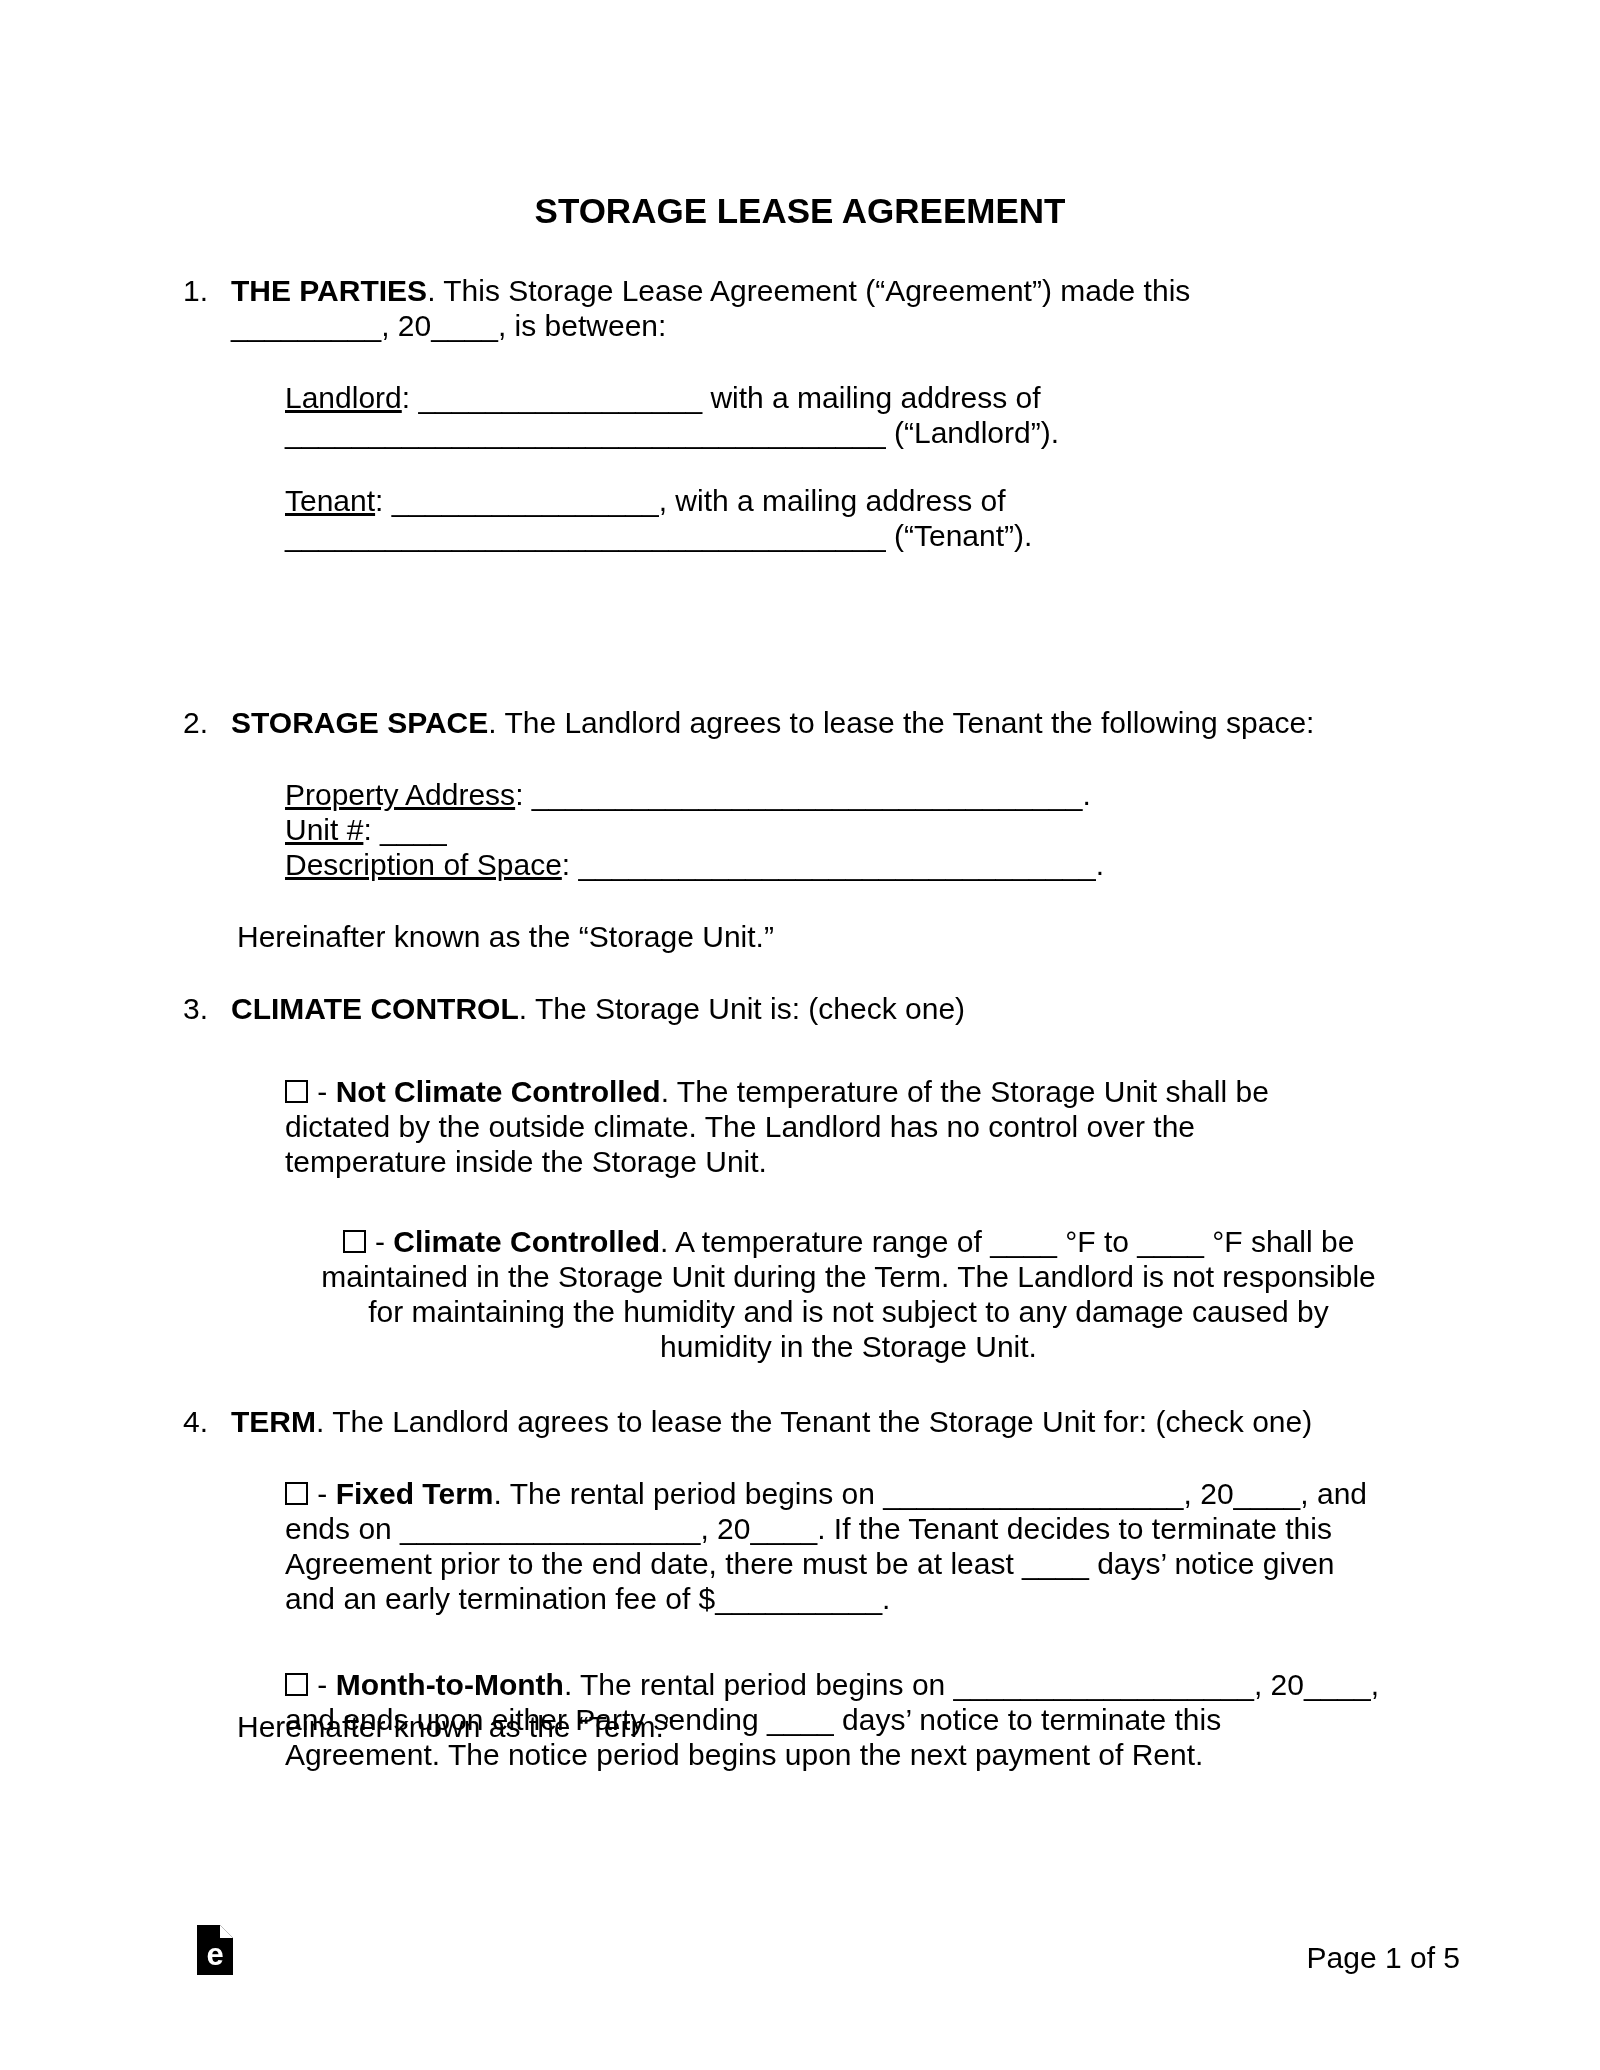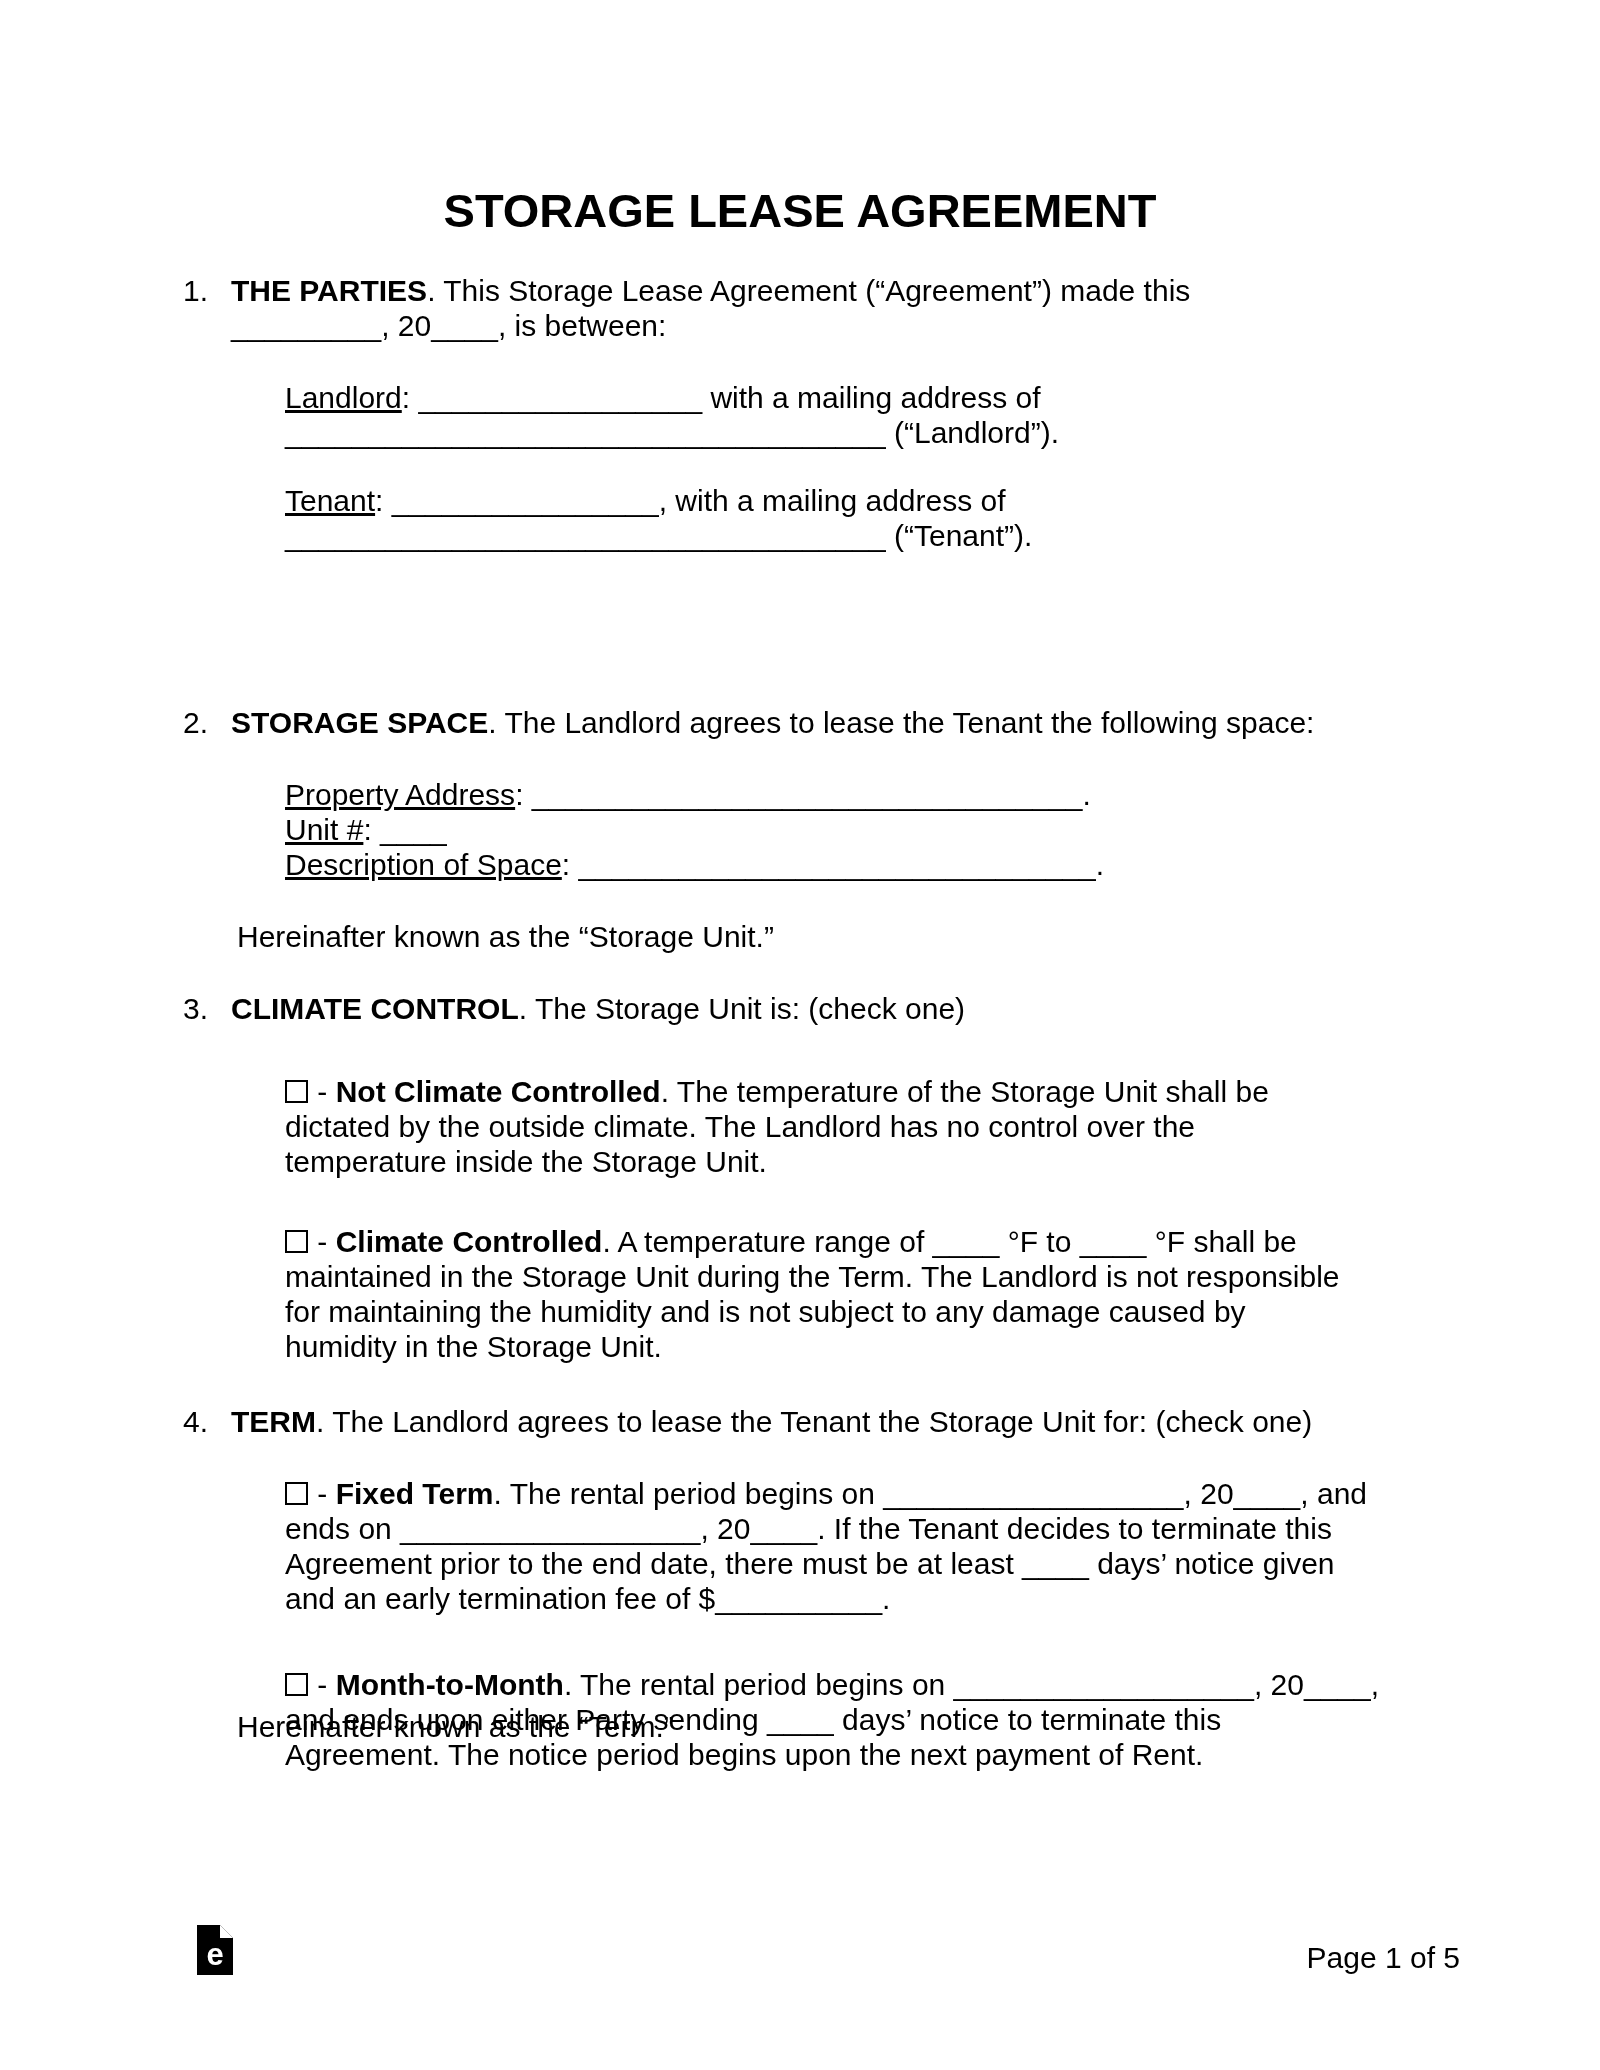--- a/index.html
+++ b/index.html
@@ -12,21 +12,21 @@
     font-family:"Liberation Sans", sans-serif;
     font-size:30px;
     line-height:35px;
     overflow:hidden;
   }
   .doc-title {
     position:absolute;
     left:0; right:0;
     top:191px;
     text-align:center;
-    font-size:47px;
+    font-size:35px;
     line-height:40px;
     font-weight:bold;
     white-space:pre;
   }
   .block { position:absolute; white-space:pre-line; }
   .numbered { left:183px; width:1229px; }
   .numbered .num { position:absolute; left:0; top:0; }
   .numbered .ibody { display:block; margin-left:48px; }
   .sub  { left:285px; width:1127px; }
   .flush { left:237px; width:1175px; }
@@ -73,21 +73,21 @@
   <div class="block sub" style="top:777px;"><span class="u">Property Address</span><span>: _________________________________.</span><span>
 </span><span class="u">Unit #</span><span>: ____</span><span>
 </span><span class="u">Description of Space</span><span>: _______________________________.</span></div>
 
   <div class="block numbered" style="top:991px;"><span class="num">3.</span><span class="ibody"><span class="b">CLIMATE CONTROL</span><span>. The Storage Unit is: (check one)</span></span></div>
 
   <div class="block sub" style="top:1074px;"><span class="cb"></span><span> - </span><span class="b">Not Climate Controlled</span><span>. The temperature of the Storage Unit shall be
 dictated by the outside climate. The Landlord has no control over the
 temperature inside the Storage Unit.</span></div>
 
-  <div class="block sub" style="top:1224px;"><span class="cb"></span><span> - </span><span class="b">Climate Controlled</span><span>. A temperature range of ____ °F to ____ °F shall be
+  <div class="block sub" style="top:1224px;text-align:center;"><span class="cb"></span><span> - </span><span class="b">Climate Controlled</span><span>. A temperature range of ____ °F to ____ °F shall be
 maintained in the Storage Unit during the Term. The Landlord is not responsible
 for maintaining the humidity and is not subject to any damage caused by
 humidity in the Storage Unit.</span></div>
 
   <div class="block numbered" style="top:1404px;"><span class="num">4.</span><span class="ibody"><span class="b">TERM</span><span>. The Landlord agrees to lease the Tenant the Storage Unit for: (check one)</span></span></div>
 
   <div class="block sub" style="top:1476px;"><span class="cb"></span><span> - </span><span class="b">Fixed Term</span><span>. The rental period begins on __________________, 20____, and
 ends on __________________, 20____. If the Tenant decides to terminate this
 Agreement prior to the end date, there must be at least ____ days’ notice given
 and an early termination fee of $__________.</span></div>

